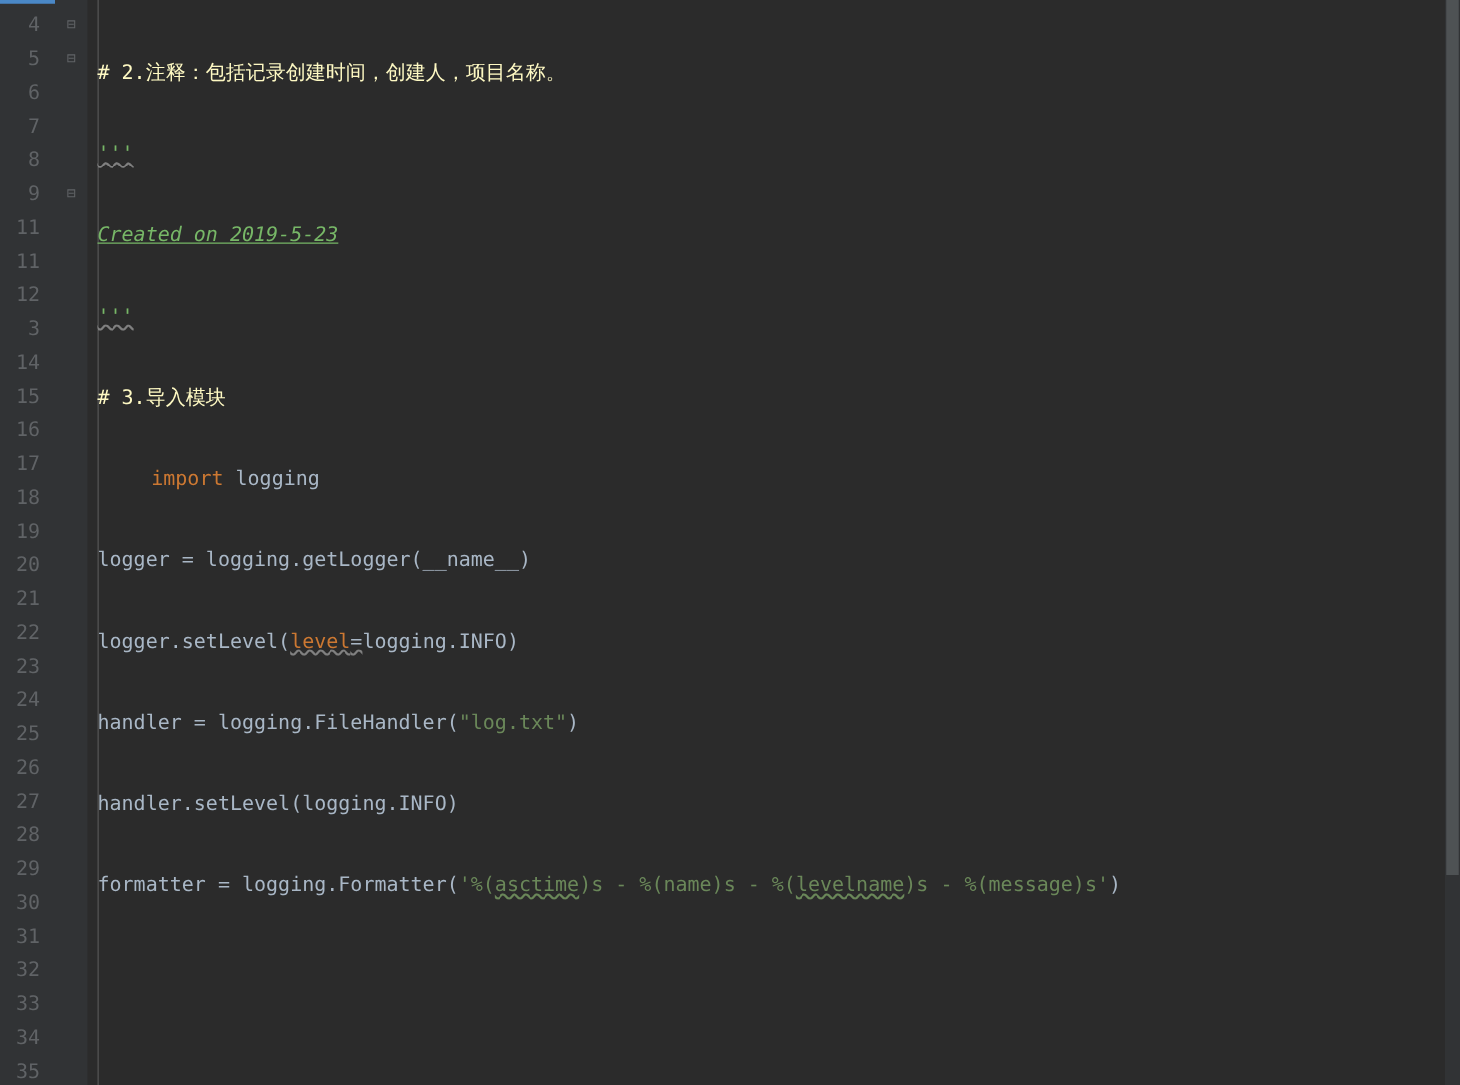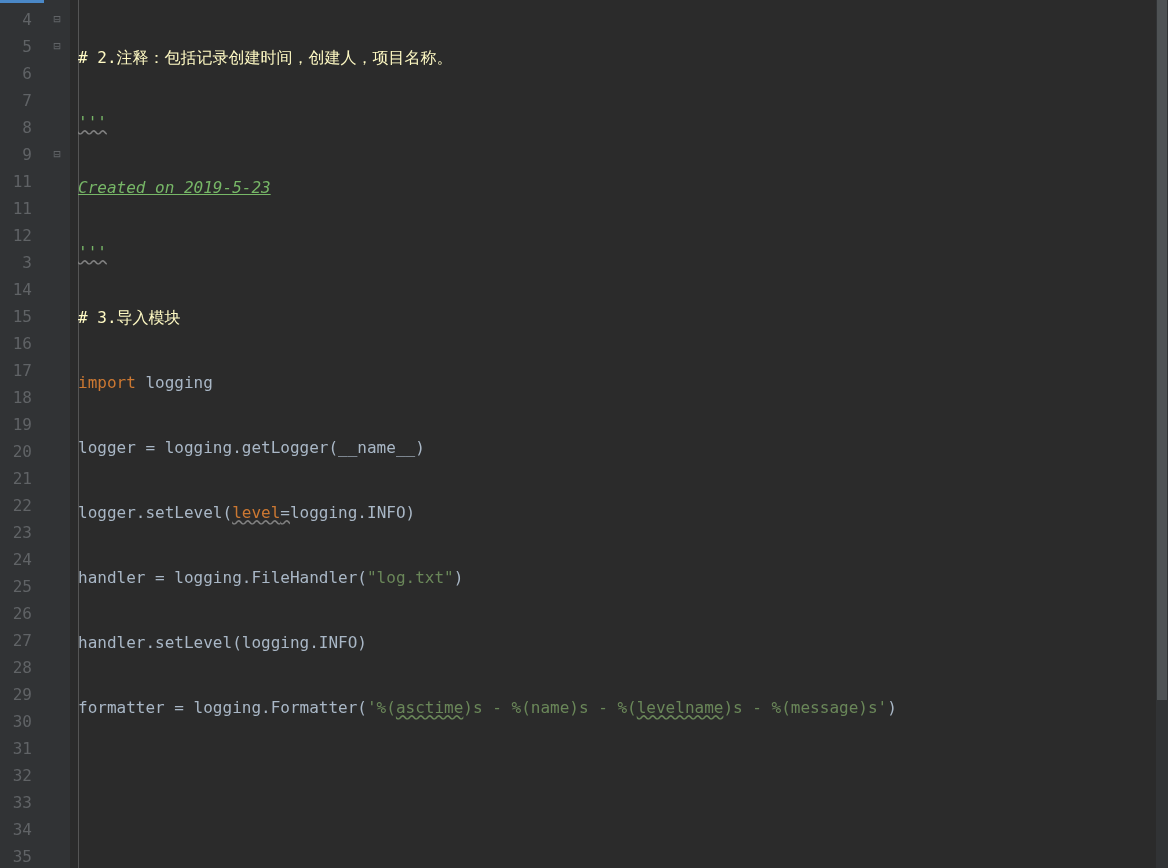--- a/index.html
+++ b/index.html
@@ -59,21 +59,21 @@
     padding-left:8px;
     white-space:pre;
     position:relative;
   }
   .code .line {
     height:27px;
     line-height:27px;
   }
   .c-comment     { color:#fef9c3; }
   .c-docstring   { color:#77b767; font-style:italic;text-decoration:underline; }
-  .c-keyword     { color:#cc7832; }
+  .c-keyword     { color:#cc7832;margin-left:43px; }
   .c-string      { color:#6a8759; }
   .c-default     { color:#a9b7c6;margin-top:12px; }
   .c-param       { color:#cc7832; }
   .c-warn-under  { text-decoration:underline wavy #808080; }
   .c-typo-under  { text-decoration:underline wavy #6a8759; }
   .topbar {
     position:absolute;
     top:0; left:0;
     height:3px;
     width:50px;

